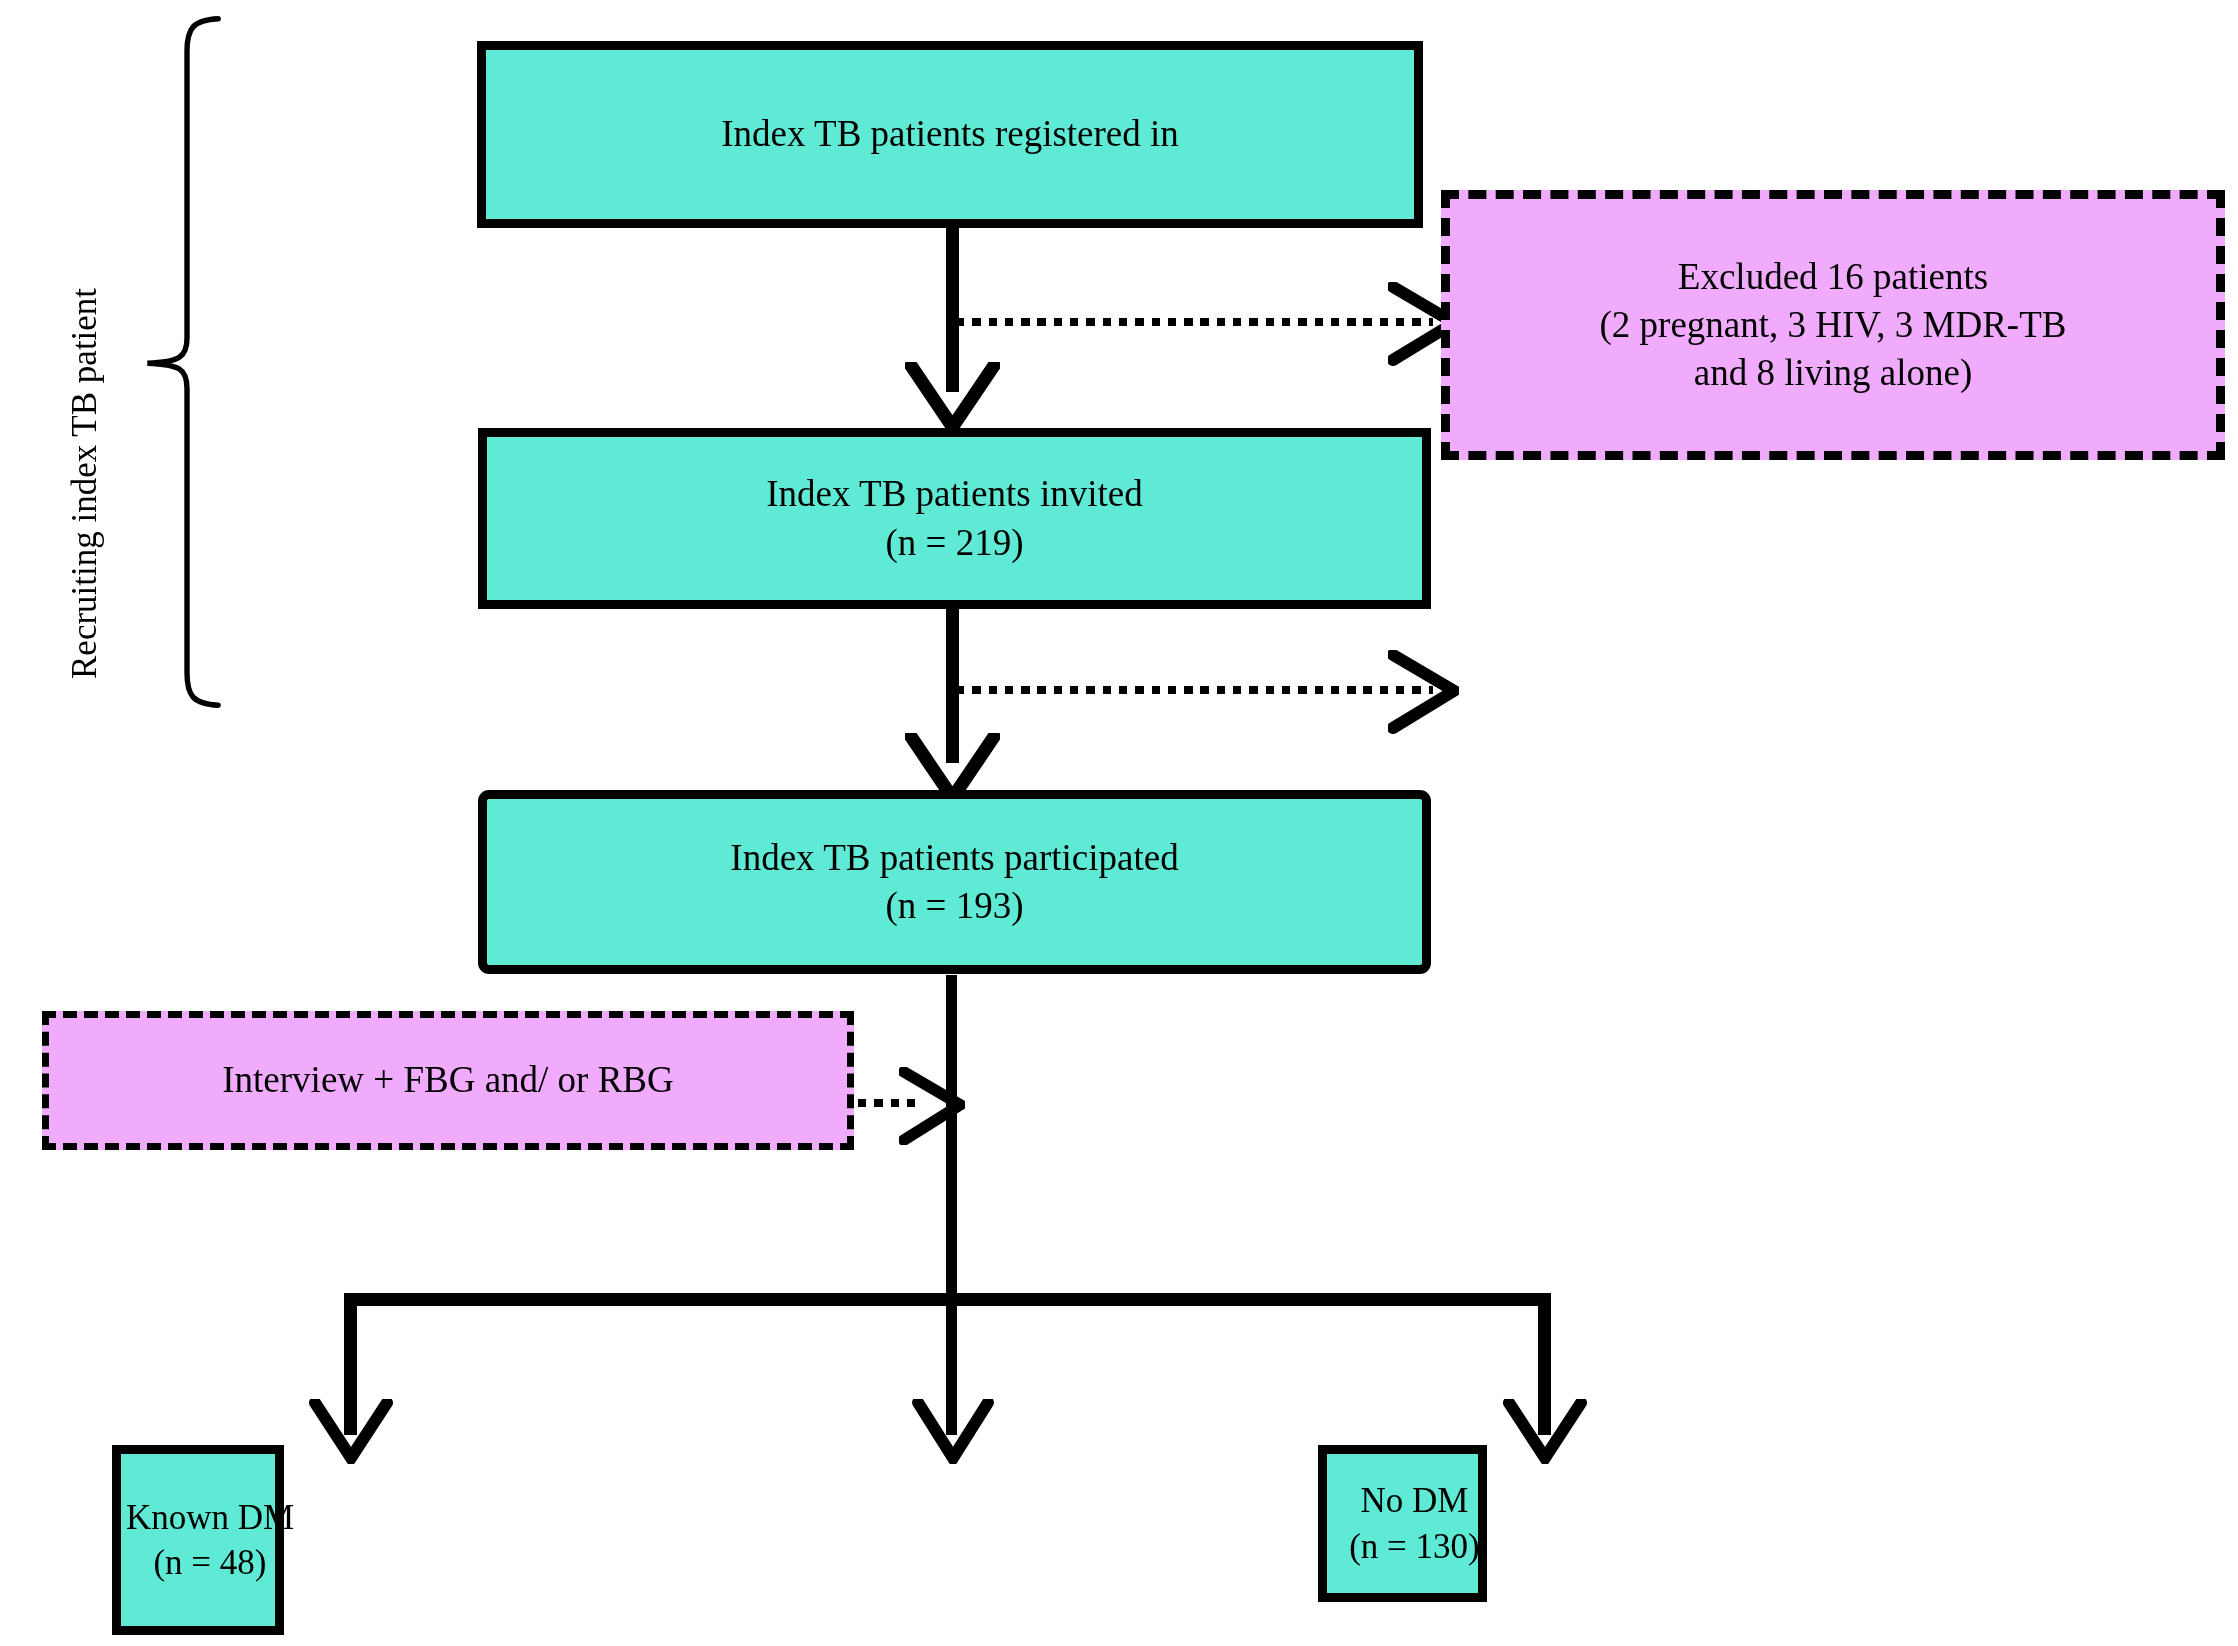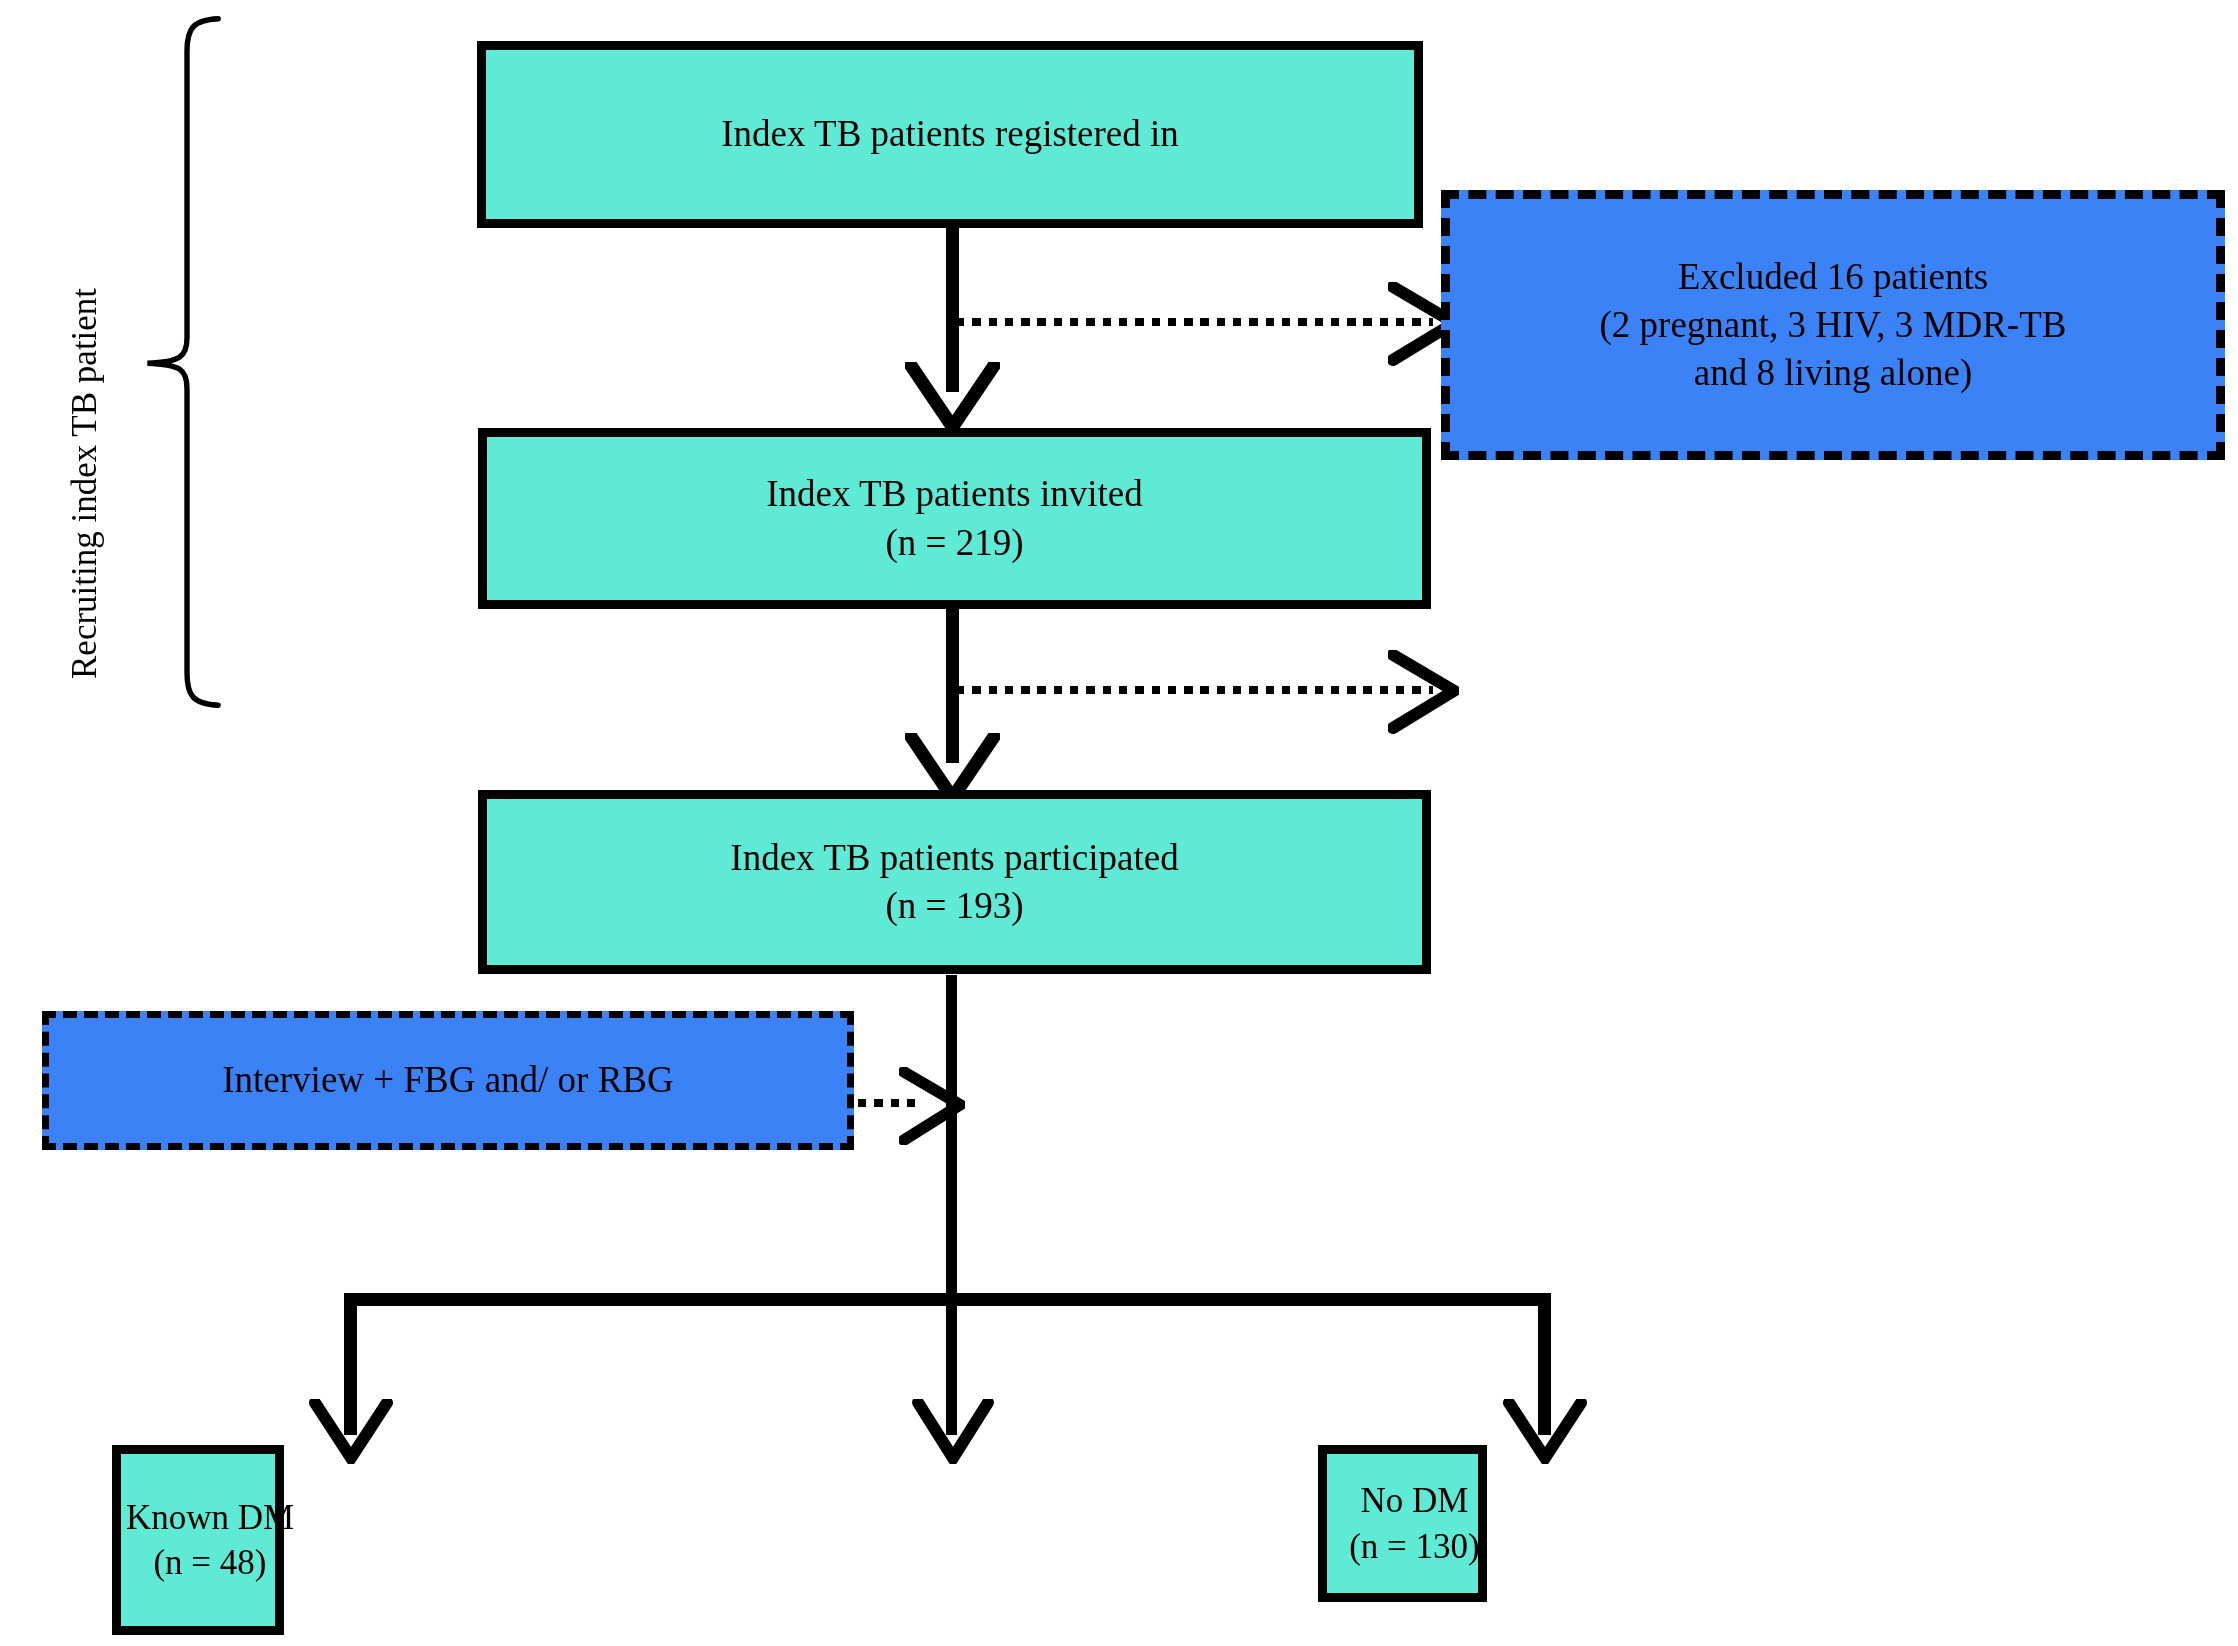--- a/index.html
+++ b/index.html
@@ -31,21 +31,21 @@
     line-height: 1.30;
     z-index: 5;
   }
   .node .ln { display: block; white-space: nowrap; }
 
   
   .dashbox {
     position: absolute;
     box-sizing: border-box;
     border: 9px dashed #000000;
-    background: #3b82f6;
+    background: #f0abfc;
     display: flex;
     flex-direction: column;
     align-items: center;
     justify-content: center;
     text-align: center;
     line-height: 1.30;
     z-index: 5;
   }
   .dashbox.fine { border-style: dashed; border-width: 7.8px; }
   .dashbox .ln { display: block; white-space: nowrap; }
@@ -143,21 +143,21 @@
   </div>
 
   <div class="dotline" style="left:956px; top:686px; width:477px; height:8.4px;"></div>
   <div class="arrowhead" style="left:1388px; top:650px; width:71px; height:84px;">
     <svg width="71" height="84" viewBox="0 0 118 140" xmlns="http://www.w3.org/2000/svg">
       <path d="M 8 8 L 110 68 L 8 130" fill="none" stroke="#000000" stroke-width="20" stroke-linecap="round" stroke-linejoin="miter"></path>
     </svg>
   </div>
 
 
-  <div class="node fs-main" style="left:478px; top:790px; width:953px; height:184px;">
+  <div class="node fs-main" style="left:478px; top:790px; width:953px; height:184px;border-radius:11px;">
     <span class="ln">Index TB patients participated</span>
     <span class="ln">(n = 193)</span>
   </div>
 
   <div class="dashbox fine fs-main" style="left:42px; top:1011px; width:812px; height:139px;">
     <span class="ln">Interview + FBG and/ or RBG</span>
   </div>
 
   <div class="dotline" style="left:858px; top:1099px; width:65px; height:7.8px;"></div>
   <div class="arrowhead" style="left:899px; top:1067px; width:66px; height:78px;">

